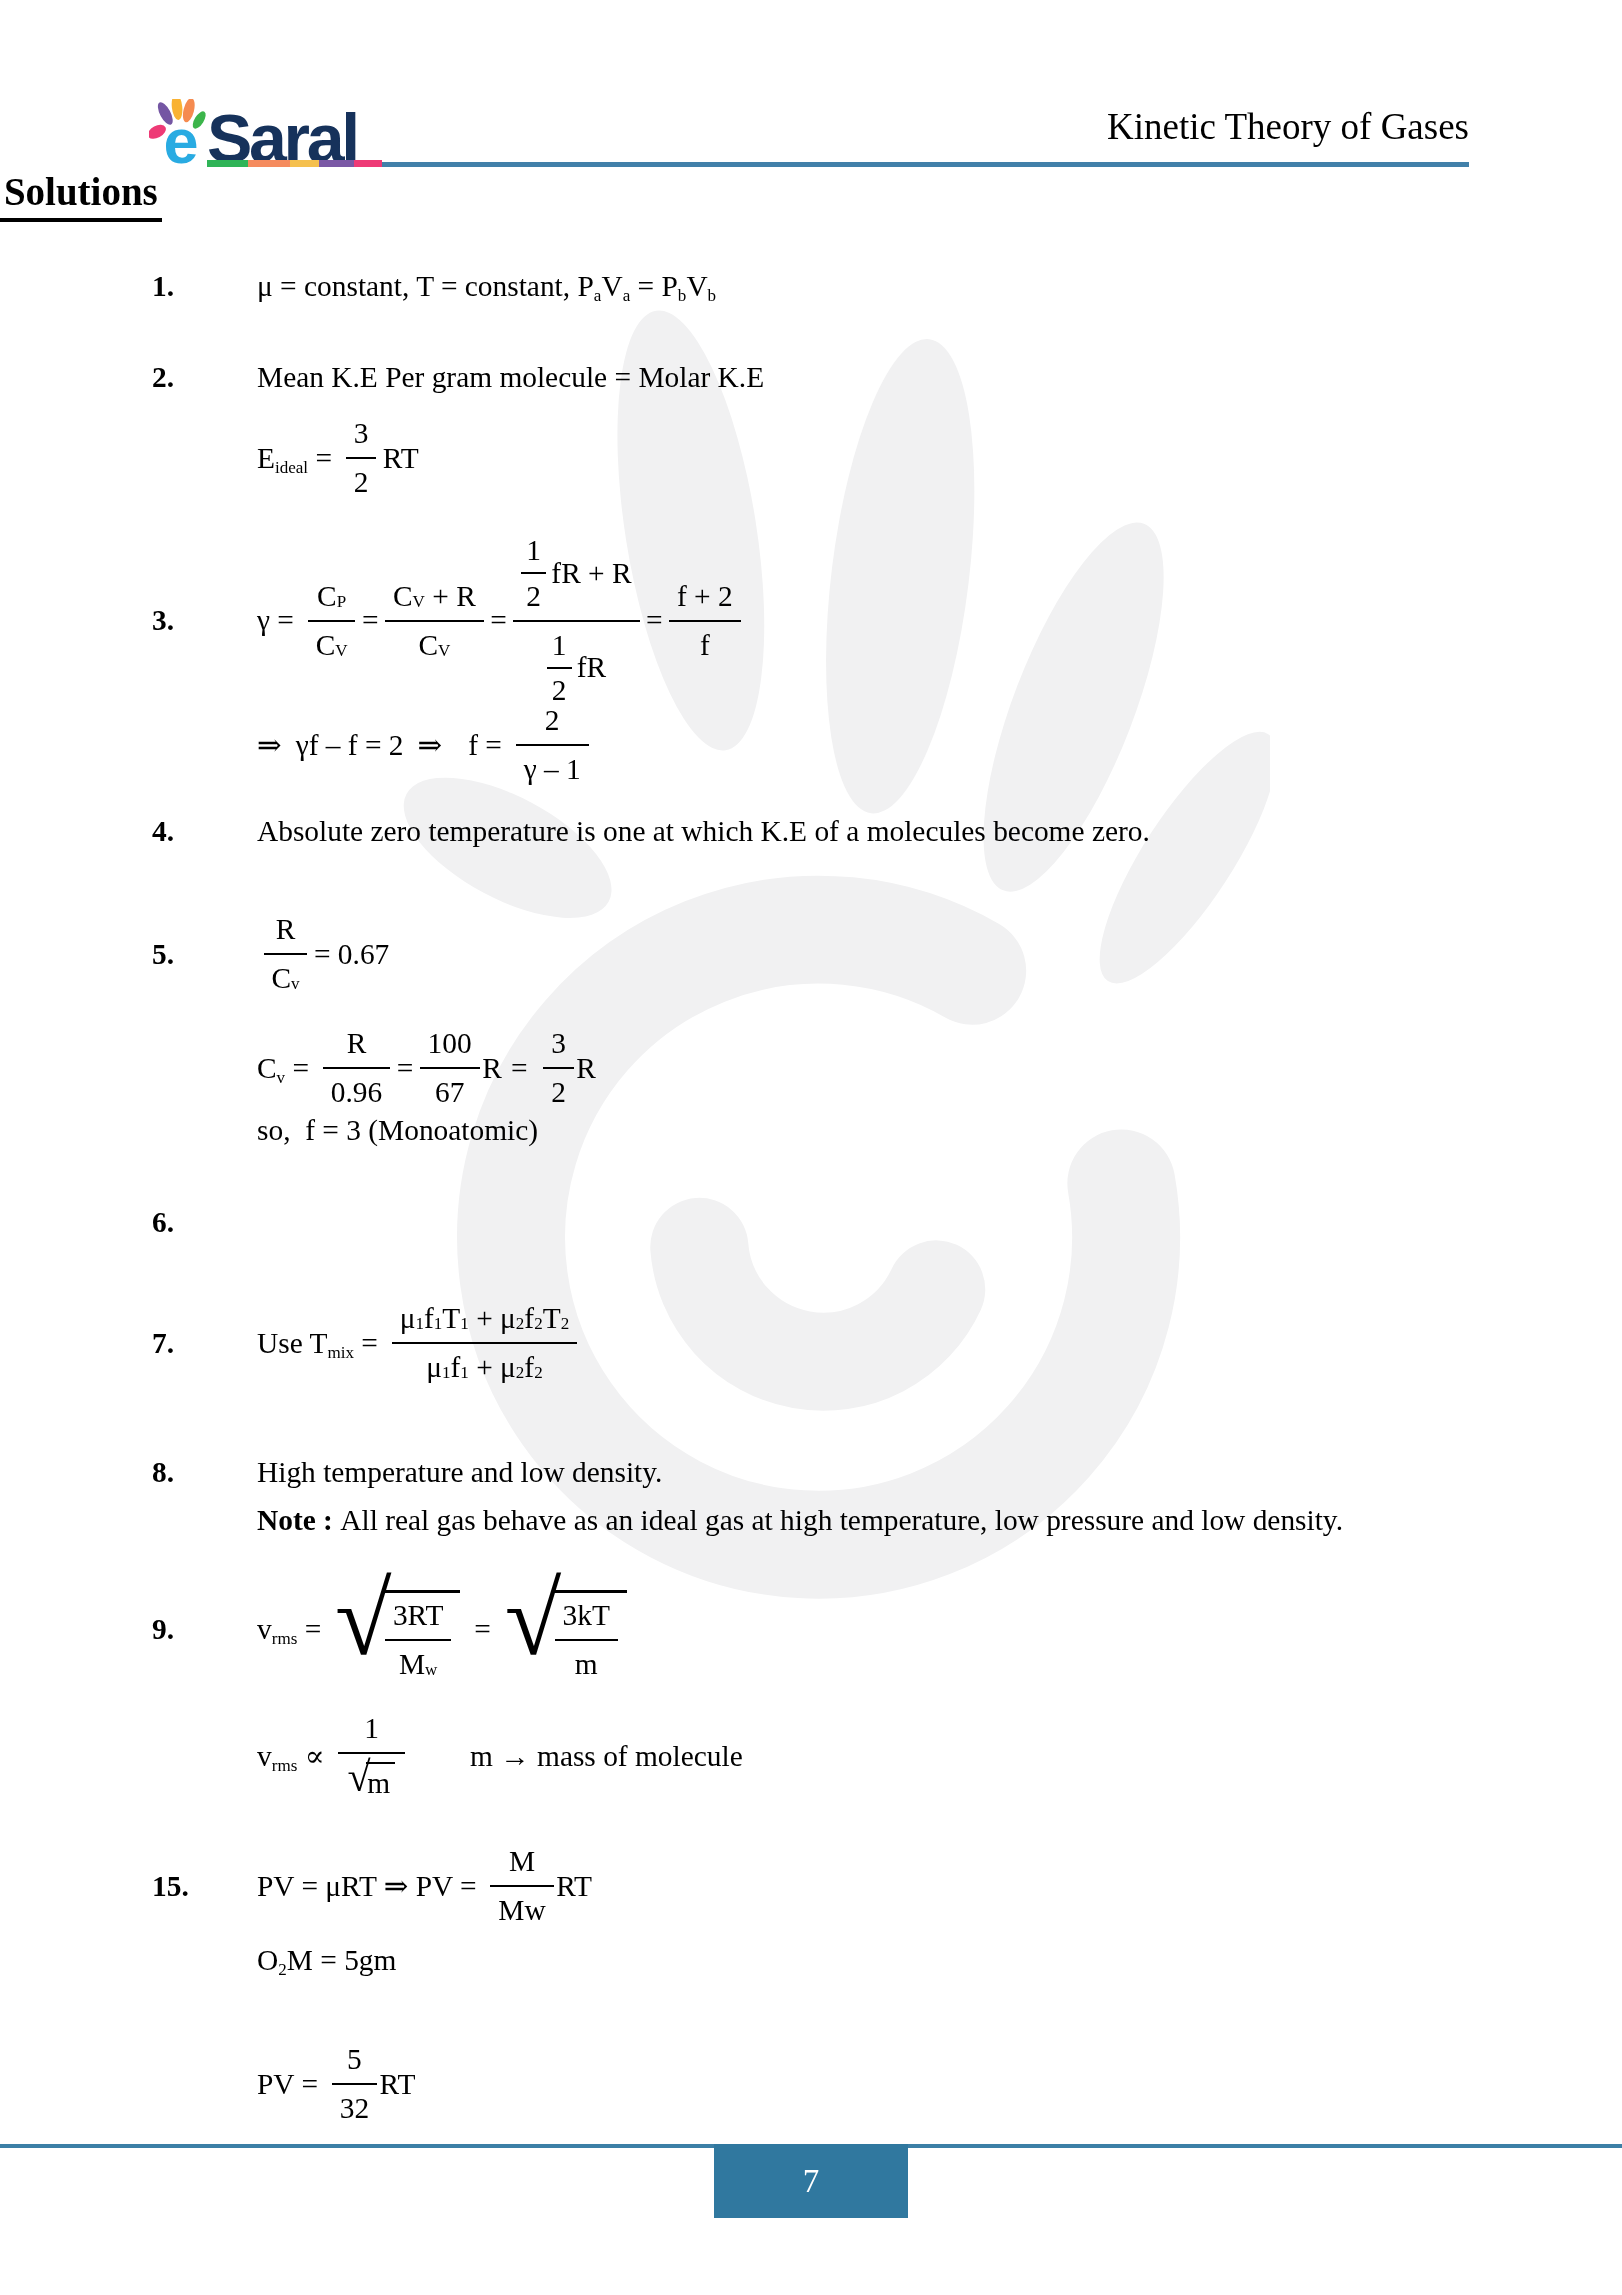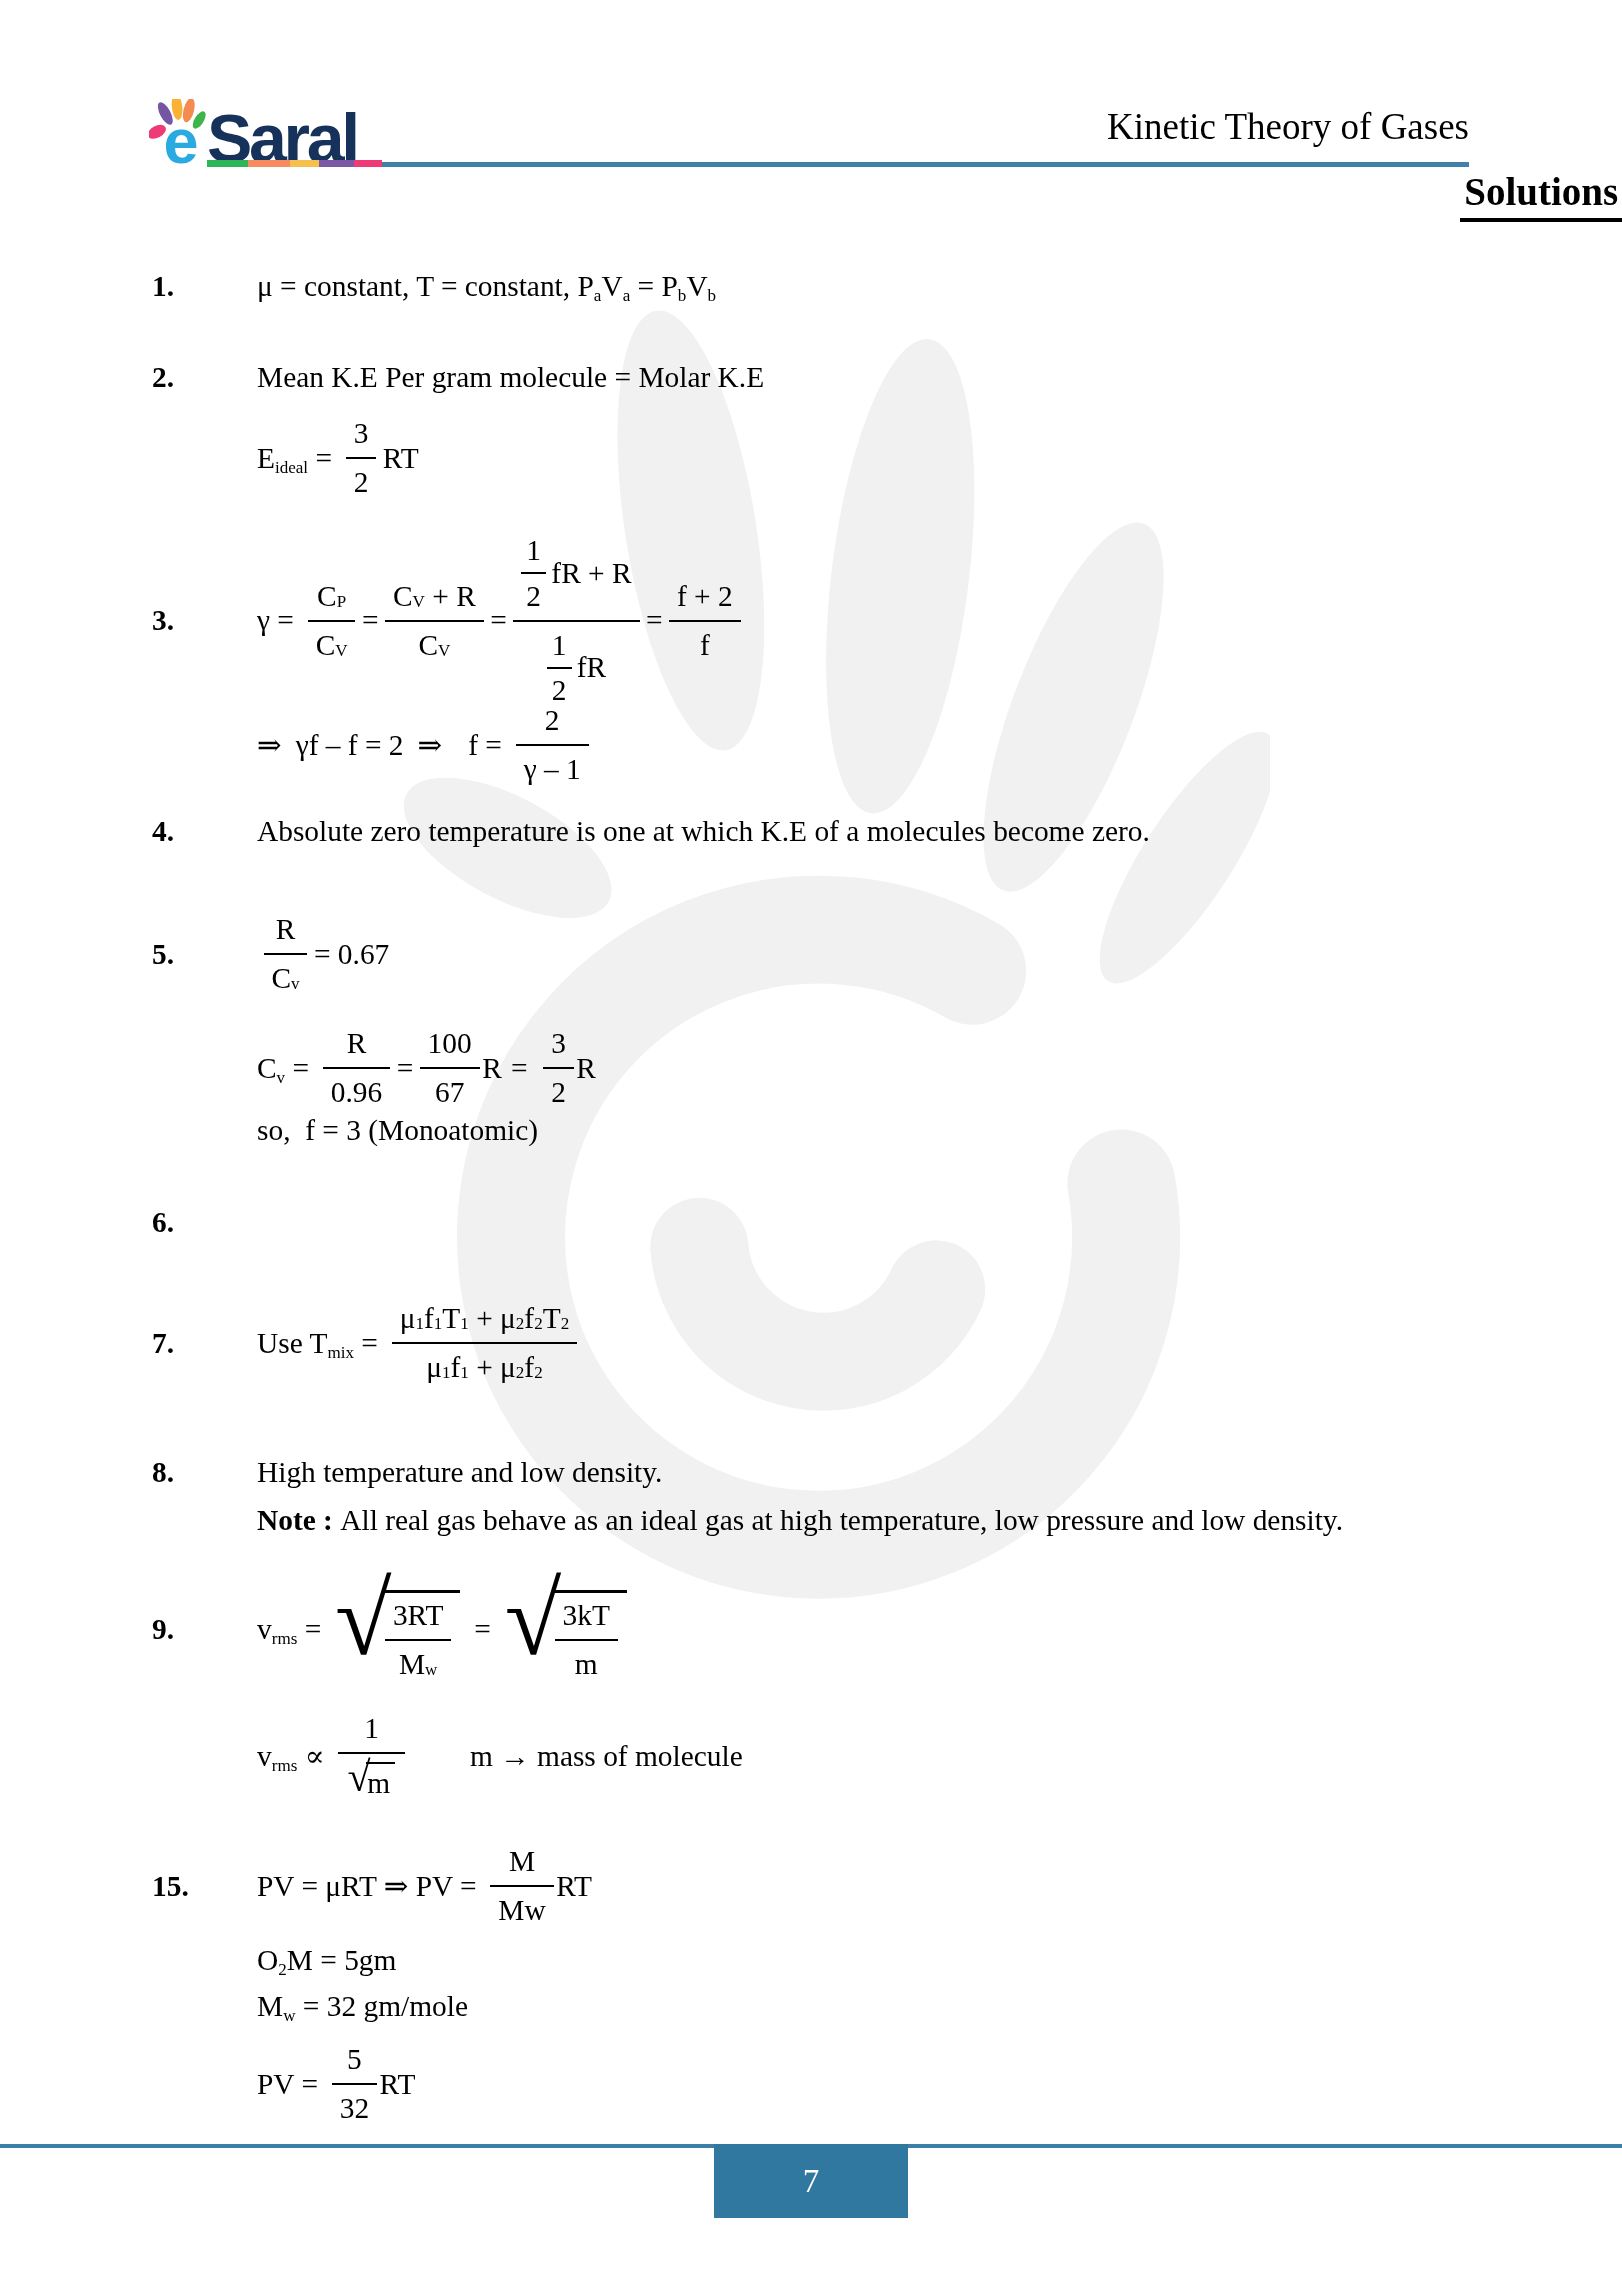--- a/index.html
+++ b/index.html
@@ -12,21 +12,21 @@
   .petals{position:absolute;left:0;top:2.6px;}
   .logo-e{position:absolute;left:14.4px;top:14.4px;font-family:"Liberation Sans","DejaVu Sans",sans-serif;
           font-weight:bold;font-size:63px;line-height:1;color:#29abe2;}
   .logo-name{position:absolute;left:58px;top:7.9px;font-family:"Liberation Sans","DejaVu Sans",sans-serif;
           font-weight:bold;font-size:68px;line-height:1;letter-spacing:-3.3px;color:#16325b;}
   .logo-underline{position:absolute;left:207px;top:160px;height:7.2px;display:flex;z-index:2;}
   .logo-underline span{display:block;height:7.2px;}
   .header-rule{position:absolute;left:378px;top:162px;width:1091px;height:4.6px;background:#4180a9;z-index:1;}
   .doc-title{position:absolute;right:153px;top:107px;font-size:37px;line-height:1.1;z-index:2;}
   
-  .solutions-wrap{position:absolute;left:0;top:169px;width:100%;text-align:right;z-index:2;}
+  .solutions-wrap{position:absolute;left:0;top:169px;width:100%;text-align:left;z-index:2;}
   .solutions{display:inline-block;font-weight:bold;font-size:39px;border-bottom:4.6px solid #000;
              padding:0 3.9px 3.9px 3.9px;}
   
   .item{position:absolute;left:152px;right:65px;display:flex;align-items:center;
         font-size:29.4px;line-height:1.25;z-index:2;}
   .item.cont{left:257px;}
   .num{width:105px;flex:none;font-weight:bold;}
   .tx{white-space:pre;}
   .bd{font-weight:bold;}
   .sb{font-size:0.58em;position:relative;top:0.30em;line-height:1;}
@@ -301,23 +301,20 @@
     <span class="tx">PV = μRT ⇒ PV = </span>
     <span class="frac">
       <span class="fn">M</span>
       <span class="fd">Mw</span>
     </span>
     <span class="tx" style="margin-left:-3.9px">RT</span>
   </div>
   <div class="item cont" style="top:1942px">
     <span class="tx"><span class="tx">O</span><span class="sb">2</span><span class="tx">M = 5gm</span></span>
   </div>
-  <div class="item cont" style="top:1988px">
-    <span class="tx"><span class="tx">M</span><span class="sb">w</span><span class="tx"> = 32 gm/mole</span></span>
-  </div>
   <div class="item cont" style="top:2040px">
     <span class="tx">PV = </span>
     <span class="frac">
       <span class="fn">5</span>
       <span class="fd">32</span>
     </span>
     <span class="tx" style="margin-left:-3.9px">RT</span>
   </div>
 
   <div class="footer-rule"></div>

